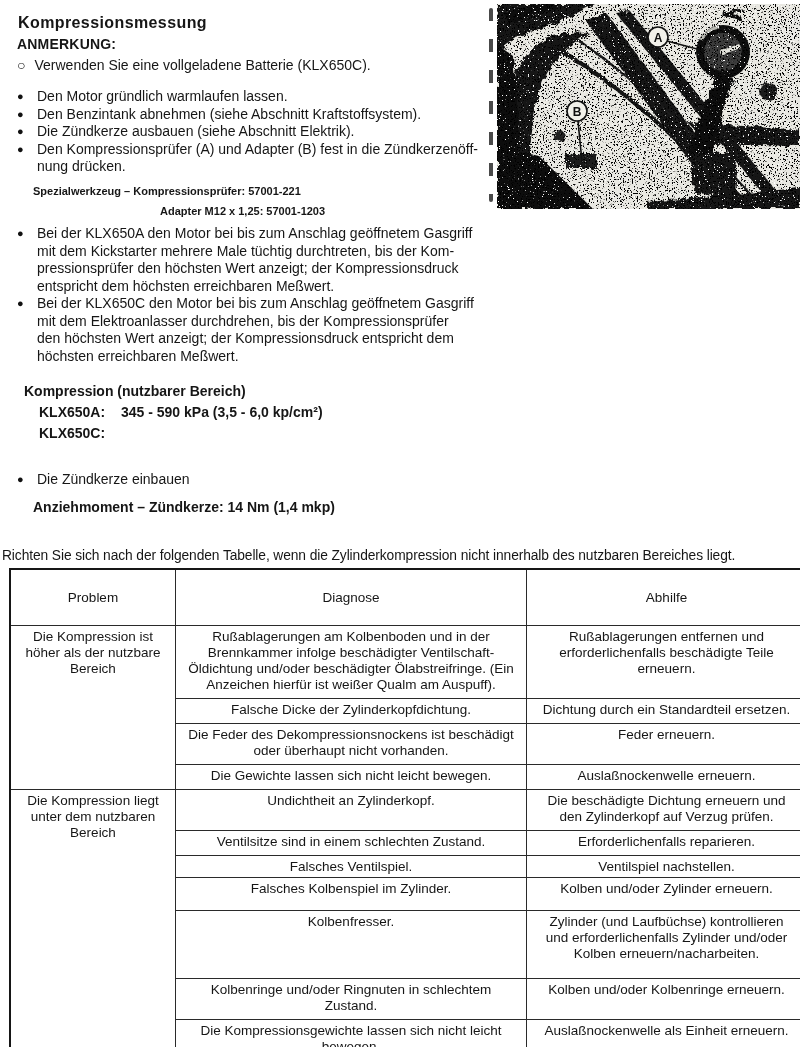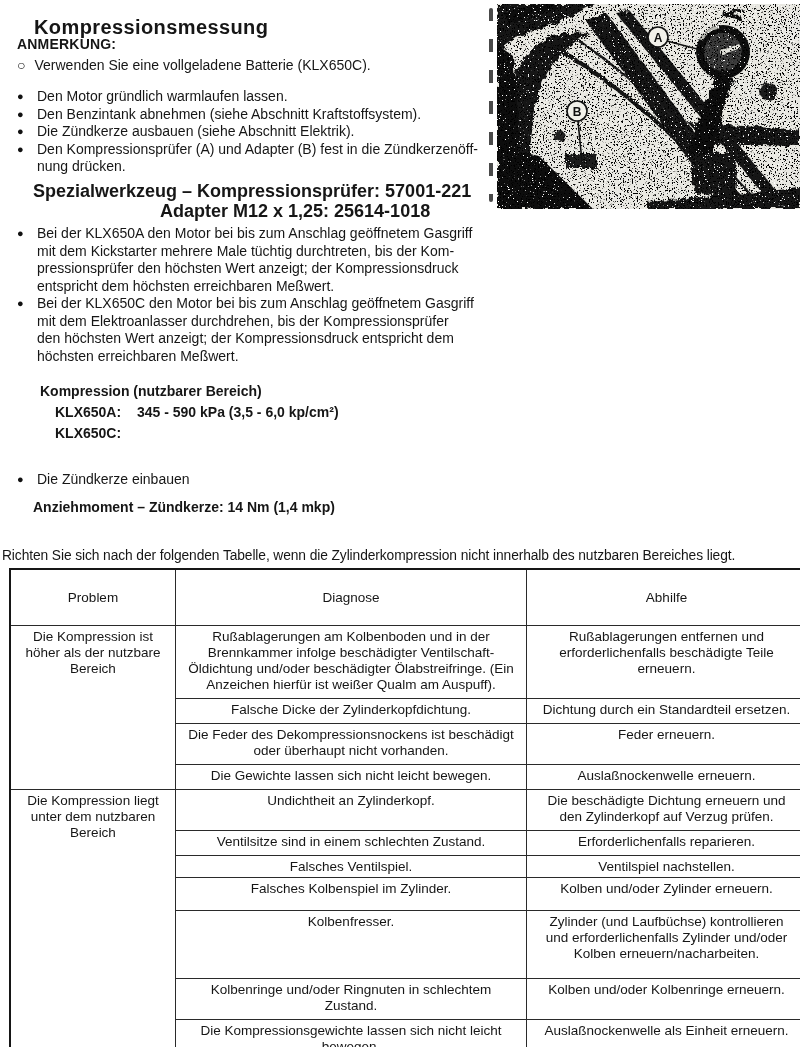--- a/index.html
+++ b/index.html
@@ -1,35 +1,35 @@
 <!DOCTYPE html>
 <html lang="de"><head>
 <meta charset="utf-8">
 <style>
   html,body{margin:0;padding:0;background:#fff;}
   body{width:800px;height:1047px;overflow:hidden;
        font-family:"Liberation Sans","DejaVu Sans",sans-serif;color:#161616;}
   .page{position:relative;width:800px;height:1047px;background:#fff;}
 
-  .title{position:absolute;top:3px;left:18px;font-size:20px;font-weight:bold;letter-spacing:.4px;margin-left:16px;}
+  .title{position:absolute;top:3px;left:18px;font-size:16px;font-weight:bold;letter-spacing:.4px;}
   .note-heading{position:absolute;top:36px;left:17px;font-size:14px;font-weight:bold;letter-spacing:.2px;}
   .note-item{position:absolute;top:57px;left:17px;font-size:14px;display:flex;gap:9px;align-items:baseline;}
   .bullet-open{font-size:14px;line-height:17px;}
 
   .steps{position:absolute;font-size:14px;}
   .steps-1{top:88px;left:17px;width:478px;}
   .steps-2{top:225px;left:17px;width:482px;}
   .step-item{display:flex;gap:8px;}
   .bullet{width:12px;flex:0 0 12px;font-size:11px;line-height:17.5px;color:#111;}
   .step-text{white-space:pre-line;line-height:17.5px;}
 
-  .tool-block{position:absolute;top:181px;left:33px;font-size:18px;font-weight:bold;line-height:20px;}
+  .tool-block{position:absolute;top:181px;left:33px;font-size:11px;font-weight:bold;line-height:20px;}
   .tool-line2{padding-left:127px;}
 
-  .spec-block{position:absolute;top:381px;left:40px;font-size:14px;font-weight:bold;}
+  .spec-block{position:absolute;top:381px;left:24px;font-size:14px;font-weight:bold;}
   .spec-heading{line-height:21px;}
   .spec-row{display:flex;line-height:21px;}
   .spec-model{width:82px;margin-left:15px;flex:0 0 82px;}
   .spec-note{margin-left:97px;line-height:21px;}
 
   .install-step{position:absolute;top:471px;left:17px;font-size:14px;display:flex;gap:8px;}
   .torque{position:absolute;top:499px;left:33px;font-size:14px;font-weight:bold;}
 
   .intro{position:absolute;top:548px;left:2px;width:796px;font-size:13.8px;letter-spacing:-0.1px;}
 
@@ -81,21 +81,21 @@
       </div>
       <div class="step-item">
         <span class="bullet">●</span>
         <span class="step-text">Den Kompressionsprüfer (A) und Adapter (B) fest in die Zündkerzenöff-
 nung drücken.</span>
       </div>
     </div>
 
   <div class="tool-block">
     <div>Spezialwerkzeug – Kompressionsprüfer: 57001-221</div>
-    <div class="tool-line2">Adapter M12 x 1,25: 25614-1018</div>
+    <div class="tool-line2">Adapter M12 x 1,25: 57001-1203</div>
   </div>
 
   <div class="steps steps-2">
       <div class="step-item">
         <span class="bullet">●</span>
         <span class="step-text">Bei der KLX650A den Motor bei bis zum Anschlag geöffnetem Gasgriff
 mit dem Kickstarter mehrere Male tüchtig durchtreten, bis der Kom-
 pressionsprüfer den höchsten Wert anzeigt; der Kompressionsdruck
 entspricht dem höchsten erreichbaren Meßwert.</span>
       </div>

